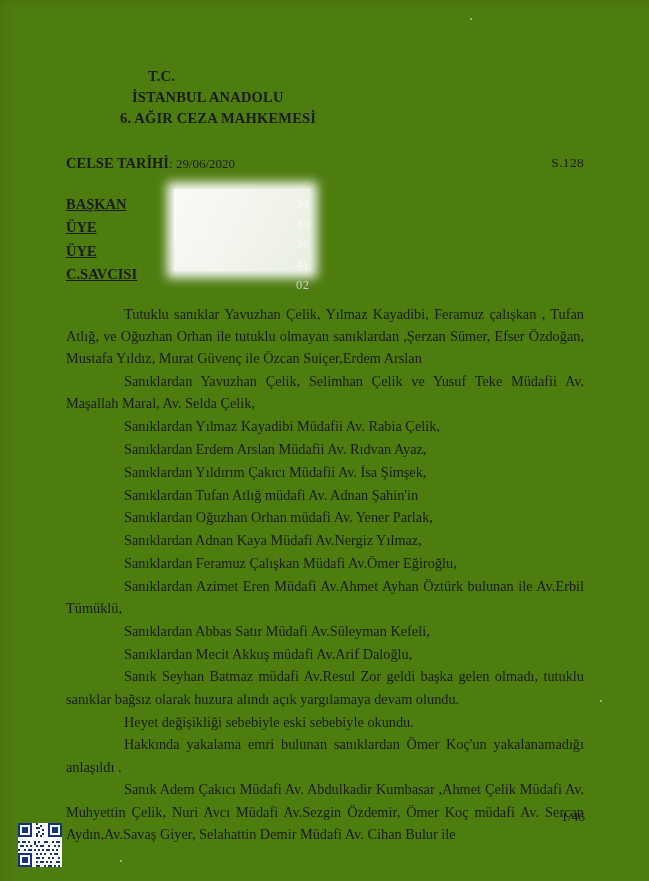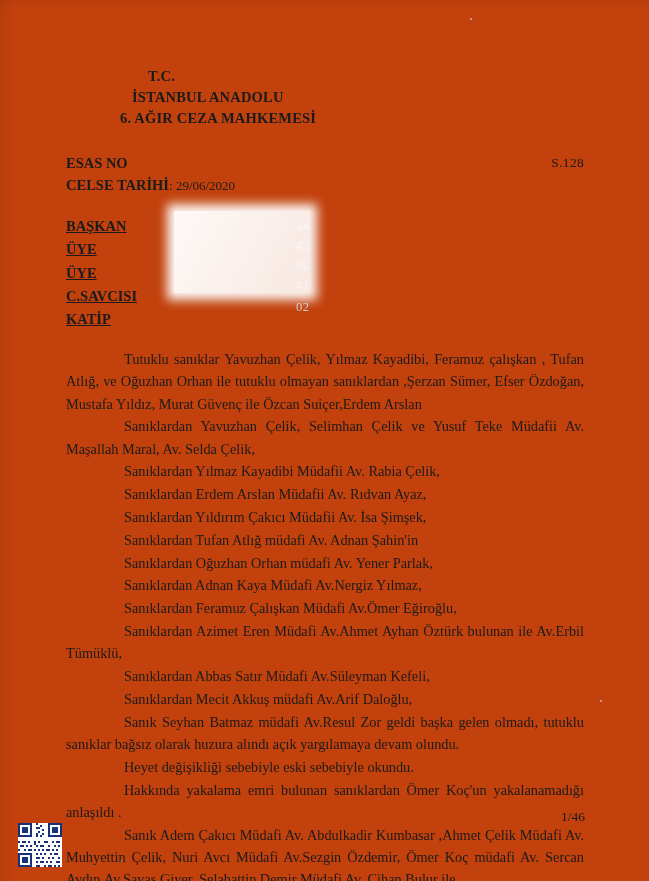--- a/index.html
+++ b/index.html
@@ -11,21 +11,21 @@
     width: 649px;
     height: 881px;
     position: relative;
     overflow: hidden;
     font-family: "Liberation Serif", serif;
     color: #1b1b1b;
   }
   .page {
     position: absolute;
     inset: 0;
-    background: #c2410c;
+    background: #4d7c0f;
   }
   
   .edge-shade-left {
     position: absolute;
     left: 0; top: 0; bottom: 0; width: 14px;
     background: linear-gradient(to right, rgba(0,0,0,0.055), rgba(0,0,0,0));
     pointer-events: none;
   }
   .edge-shade-top {
     position: absolute;
@@ -161,24 +161,20 @@
 
     <div class="heading-block">
       <div class="l1">T.C.</div>
       <div class="l2">İSTANBUL ANADOLU</div>
       <div class="l3">6. AĞIR CEZA MAHKEMESİ</div>
     </div>
 
     <div class="meta-block">
       <div class="page-code">S.128</div>
       <div class="meta-row">
-        <span class="meta-label">ESAS NO</span>
-        <span class="meta-value"></span>
-      </div>
-      <div class="meta-row">
         <span class="meta-label">CELSE TARİHİ</span>
         <span class="meta-value">: 29/06/2020</span>
       </div>
     </div>
 
     <div class="roster">
       <div class="ghost-col">
         <div>34</div>
         <div>43</div>
         <div>56</div>
@@ -190,23 +186,20 @@
         <span>BAŞKAN</span>
       </div>
       <div class="row">
         <span>ÜYE</span>
       </div>
       <div class="row">
         <span>ÜYE</span>
       </div>
       <div class="row">
         <span>C.SAVCISI</span>
-      </div>
-      <div class="row">
-        <span>KATİP</span>
       </div>
     </div>
 
     <div class="body-text">
       <p class="para indent-lg">Tutuklu sanıklar Yavuzhan Çelik, Yılmaz Kayadibi, Feramuz çalışkan , Tufan Atlığ, ve Oğuzhan Orhan  ile tutuklu olmayan sanıklardan ,Şerzan Sümer, Efser Özdoğan, Mustafa Yıldız, Murat Güvenç ile Özcan Suiçer,Erdem Arslan</p>
       <p class="para indent-lg">Sanıklardan Yavuzhan Çelik, Selimhan Çelik ve Yusuf Teke Müdafii Av. Maşallah Maral, Av. Selda Çelik,</p>
       <p class="para indent-lg">Sanıklardan Yılmaz Kayadibi Müdafii Av. Rabia Çelik,</p>
       <p class="para indent-lg">Sanıklardan Erdem Arslan Müdafii Av. Rıdvan Ayaz,</p>
       <p class="para indent-lg">Sanıklardan Yıldırım Çakıcı Müdafii Av. İsa Şimşek,</p>
       <p class="para indent-lg">Sanıklardan Tufan Atlığ müdafi Av. Adnan Şahin'in</p>

